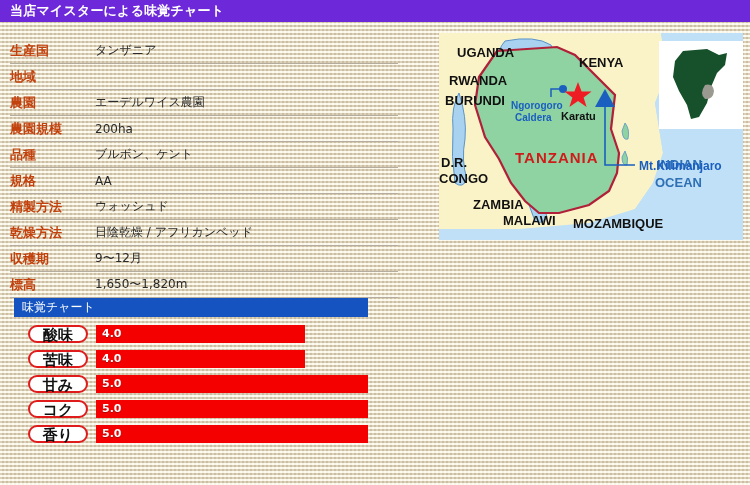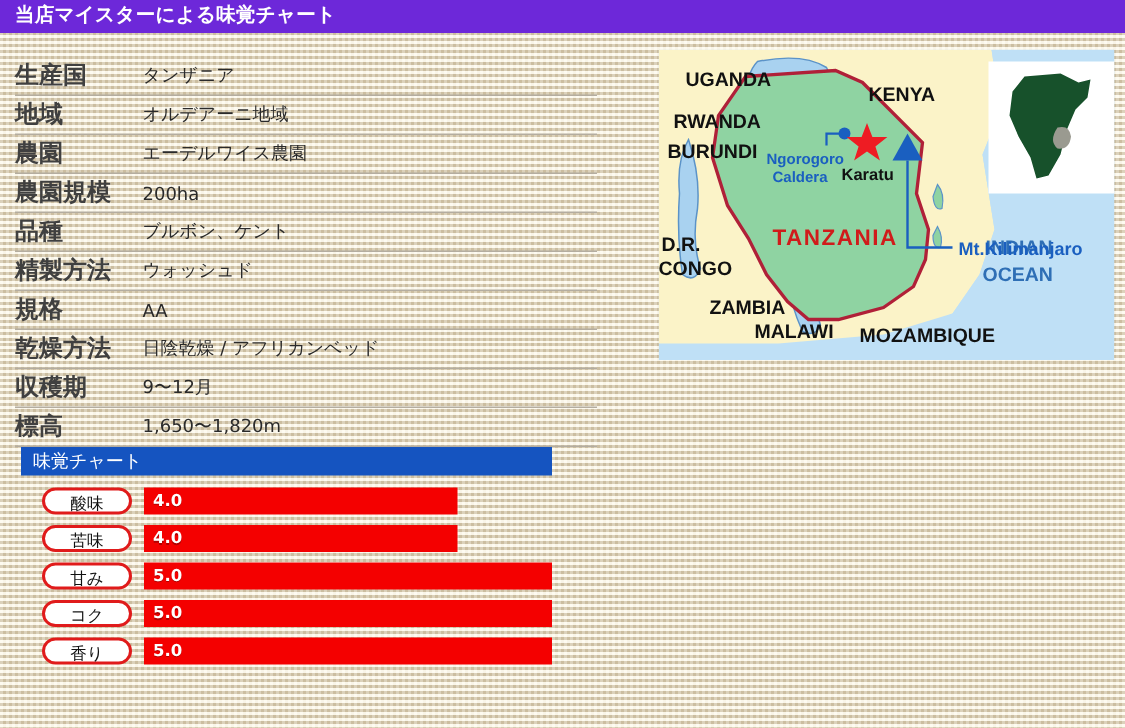--- a/index.html
+++ b/index.html
@@ -69,23 +69,23 @@
   .spec-row {
     height: 26px;
     border-bottom: 1px solid #b4ada0;
     display: flex;
     align-items: center;
     box-sizing: border-box;
   }
   .spec-label {
     width: 85px;
     flex: 0 0 85px;
-    font-size: 16px;
+    font-size: 13px;
     font-weight: bold;
-    color: #404040;
+    color: #c2410c;
     white-space: nowrap;
     font-family: Liberation Serif, serif;
   }
   .spec-value {
     font-size: 12px;
     color: #2a2a2a;
     white-space: nowrap;
   }
 
   
@@ -129,22 +129,22 @@
   .taste-pill {
     width: 60px;
     flex: 0 0 60px;
     margin-left: 14px;
     height: 18px;
     line-height: 17px;
     background: #ffffff;
     border: 2px solid #e01b1b;
     border-radius: 9px;
     color: #111111;
-    font-size: 11px;
-    font-weight: normal;
+    font-size: 15px;
+    font-weight: bold;
     text-align: center;
     box-sizing: border-box;
     white-space: nowrap;
   }
   .bar-track {
     position: relative;
     margin-left: 8px;
     flex: 1 1 auto;
     height: 18px;
   }
@@ -173,41 +173,40 @@
 
   <div class="title-bar">当店マイスターによる味覚チャート</div>
 
   <div class="spec-table">
     <div class="spec-row">
       <div class="spec-label">生産国</div>
       <div class="spec-value">タンザニア</div>
     </div>
     <div class="spec-row">
       <div class="spec-label">地域</div>
-      <div class="spec-value">オルデアーニ地域</div>
     </div>
     <div class="spec-row">
       <div class="spec-label">農園</div>
       <div class="spec-value">エーデルワイス農園</div>
     </div>
     <div class="spec-row">
       <div class="spec-label">農園規模</div>
       <div class="spec-value">200ha</div>
     </div>
     <div class="spec-row">
       <div class="spec-label">品種</div>
       <div class="spec-value">ブルボン、ケント</div>
     </div>
     <div class="spec-row">
+      <div class="spec-label">規格</div>
+      <div class="spec-value">AA</div>
+    </div>
+    <div class="spec-row">
       <div class="spec-label">精製方法</div>
       <div class="spec-value">ウォッシュド</div>
-    </div>
-    <div class="spec-row">
-      <div class="spec-label">規格</div>
-      <div class="spec-value">AA</div>
     </div>
     <div class="spec-row">
       <div class="spec-label">乾燥方法</div>
       <div class="spec-value">日陰乾燥 / アフリカンベッド</div>
     </div>
     <div class="spec-row">
       <div class="spec-label">収穫期</div>
       <div class="spec-value">9〜12月</div>
     </div>
     <div class="spec-row">

